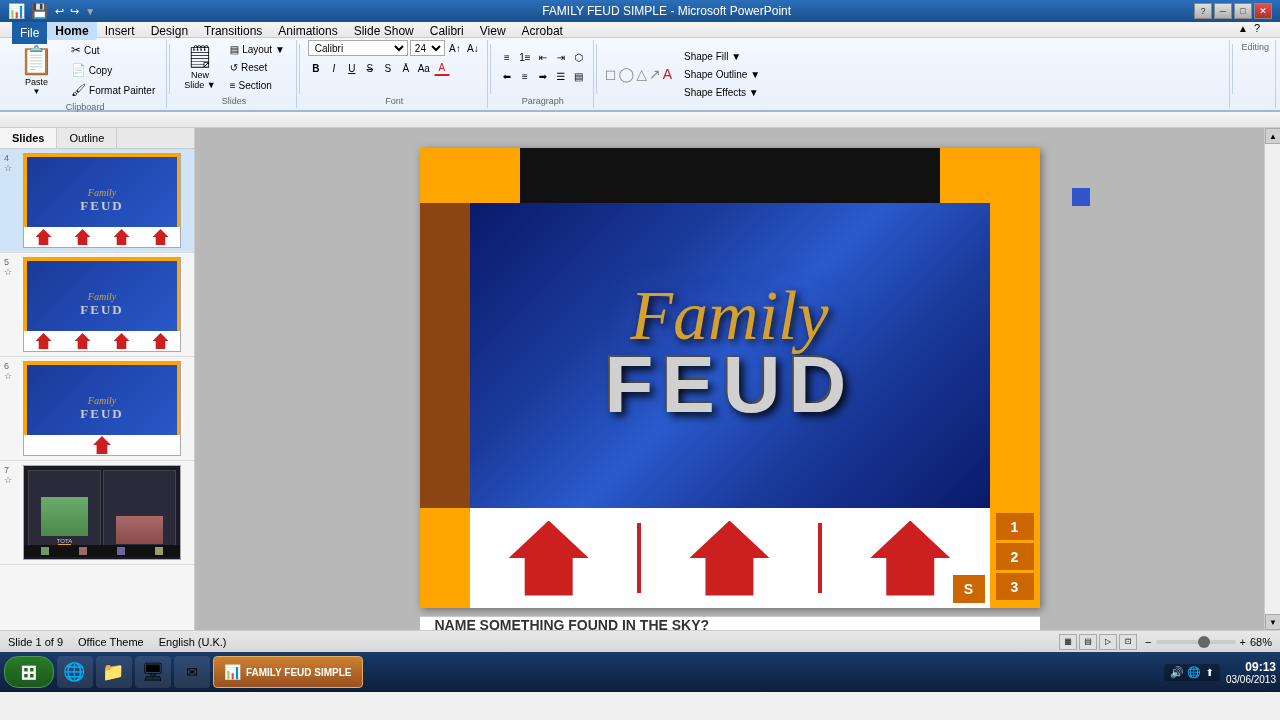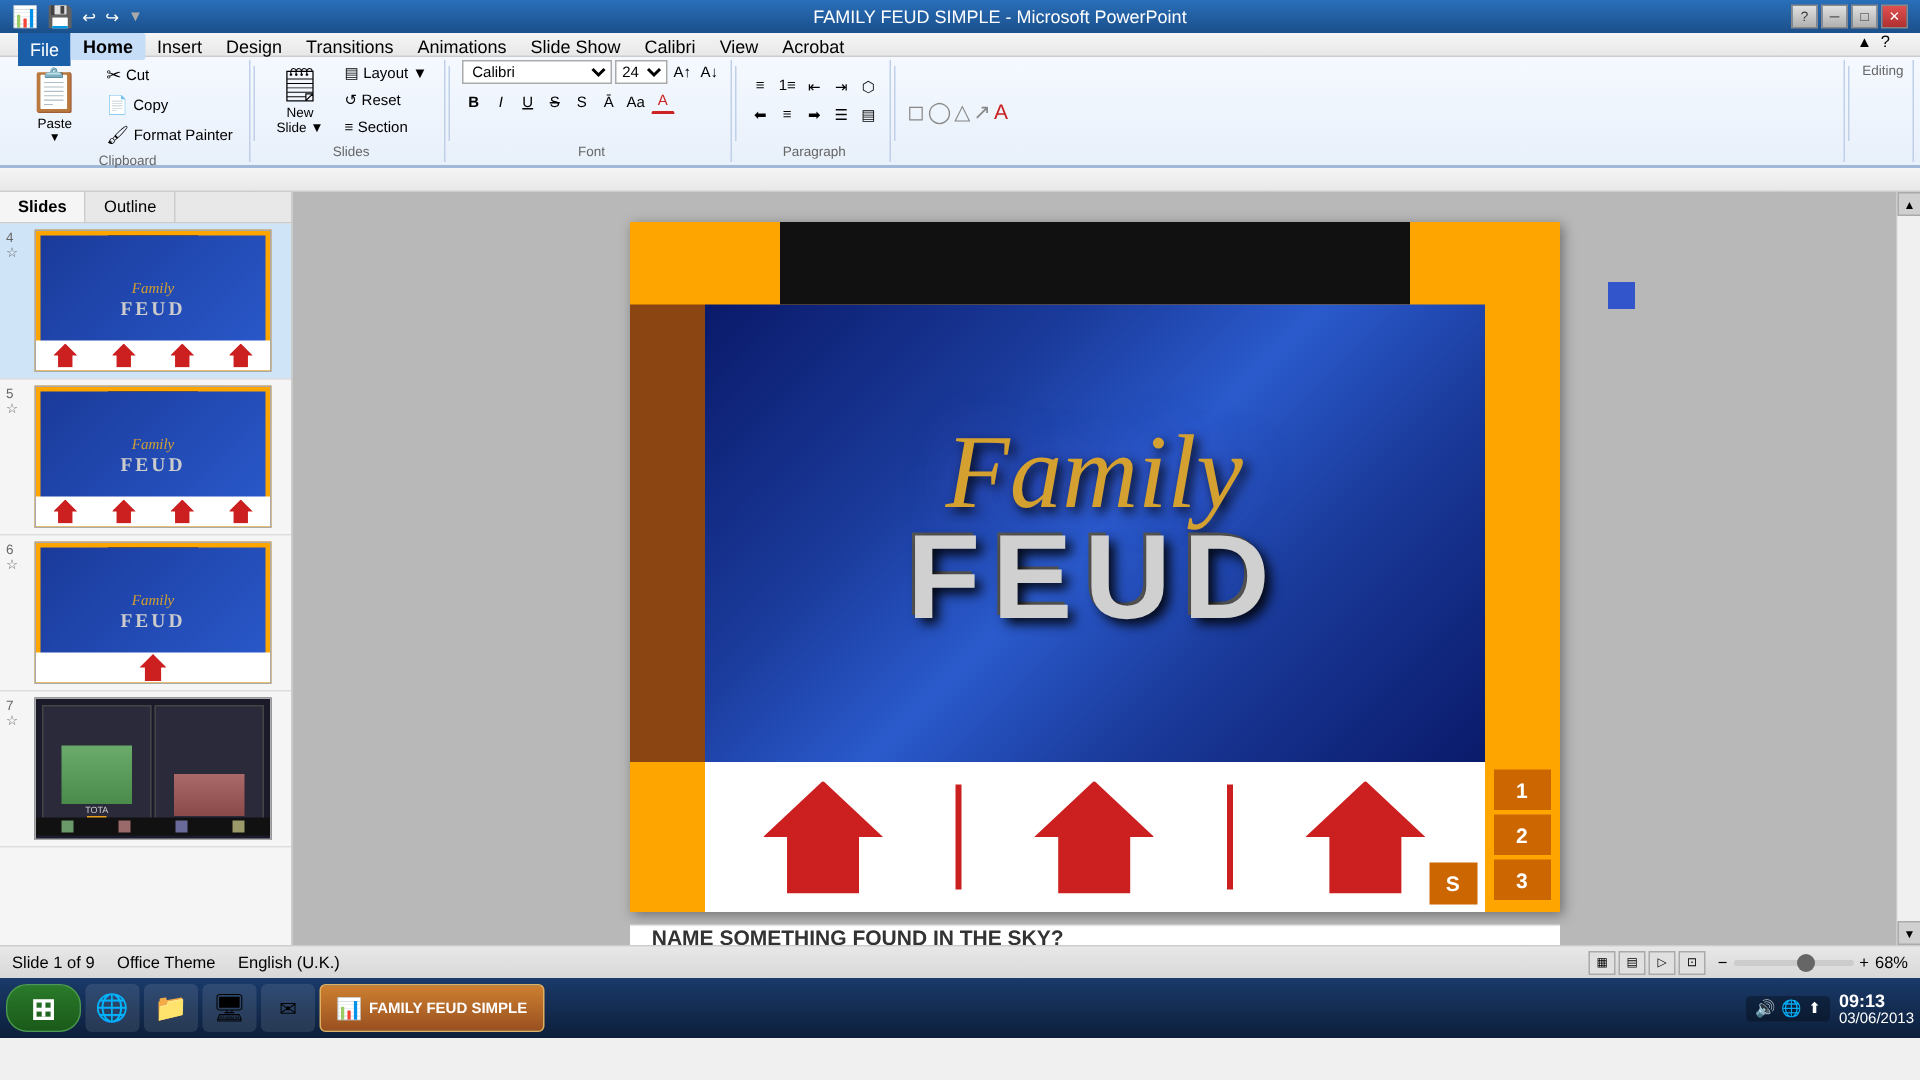--- a/index.html
+++ b/index.html
@@ -464,20 +464,25 @@
 
     <div class="ribbon-group" style="flex:1;">
       <div class="ribbon-group-content" style="align-items:center; justify-content:center;">
         <div style="font-size:9px; color:#888; display:flex; flex-wrap:wrap; gap:2px; max-width:200px;">
           <span style="font-size:14px;">◻</span>
           <span style="font-size:14px;">◯</span>
           <span style="font-size:14px;">△</span>
           <span style="font-size:14px;">↗</span>
           <span style="font-size:14px; color:#c82020;">A</span>
         </div>
+        <div style="display:flex; flex-direction:column; gap:2px; margin-left:4px;">
+          <div class="ribbon-btn-sm">Shape Fill ▼</div>
+          <div class="ribbon-btn-sm">Shape Outline ▼</div>
+          <div class="ribbon-btn-sm">Shape Effects ▼</div>
+        </div>
       </div>
     </div>
 
     <div class="divider"></div>
 
     <div class="ribbon-group">
       <div class="ribbon-group-label">Editing</div>
     </div>
 
   </div>
@@ -688,18 +693,18 @@
   <div class="taskbar-app" style="background:linear-gradient(to bottom,#cc8030,#9a5020);">
     <span style="font-size:14px; margin-right:4px;">📊</span>
     <span>FAMILY FEUD SIMPLE</span>
   </div>
   <div class="taskbar-right">
     <div class="sys-tray">
       <span style="cursor:pointer;">🔊</span>
       <span style="cursor:pointer;">🌐</span>
       <span style="cursor:pointer; font-size:10px;">⬆</span>
     </div>
-    <div style="text-align:left;">
+    <div style="text-align:right;">
       <div style="font-size:12px; font-weight:bold;">09:13</div>
       <div style="font-size:10px;">03/06/2013</div>
     </div>
   </div>
 </div>
 
 </body></html>

